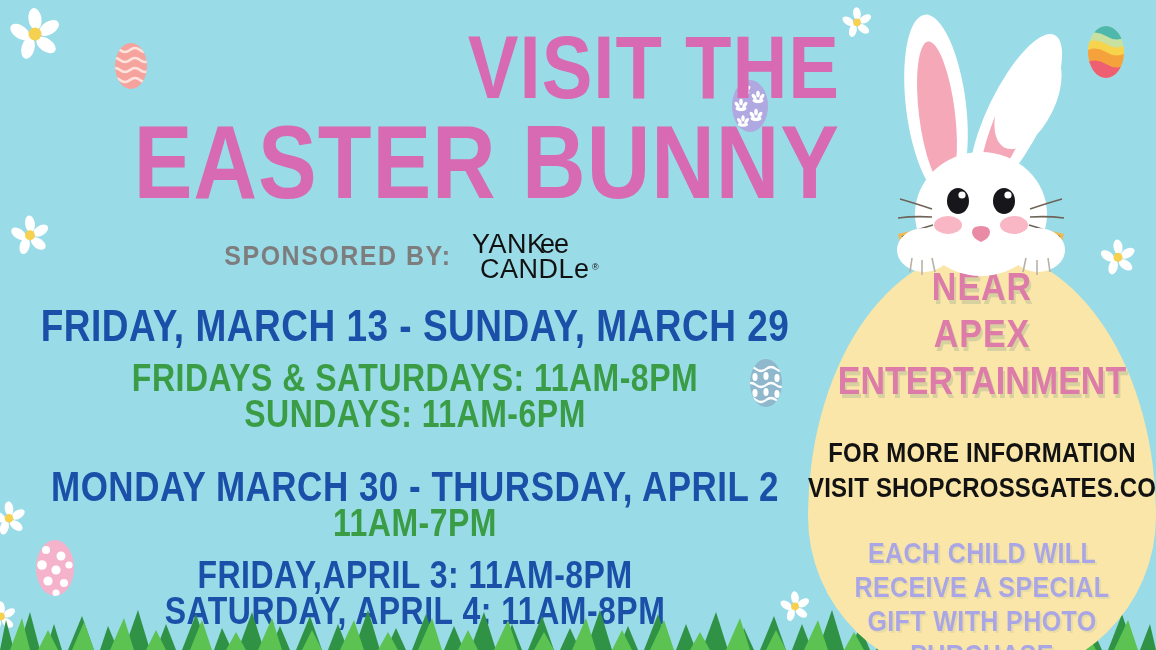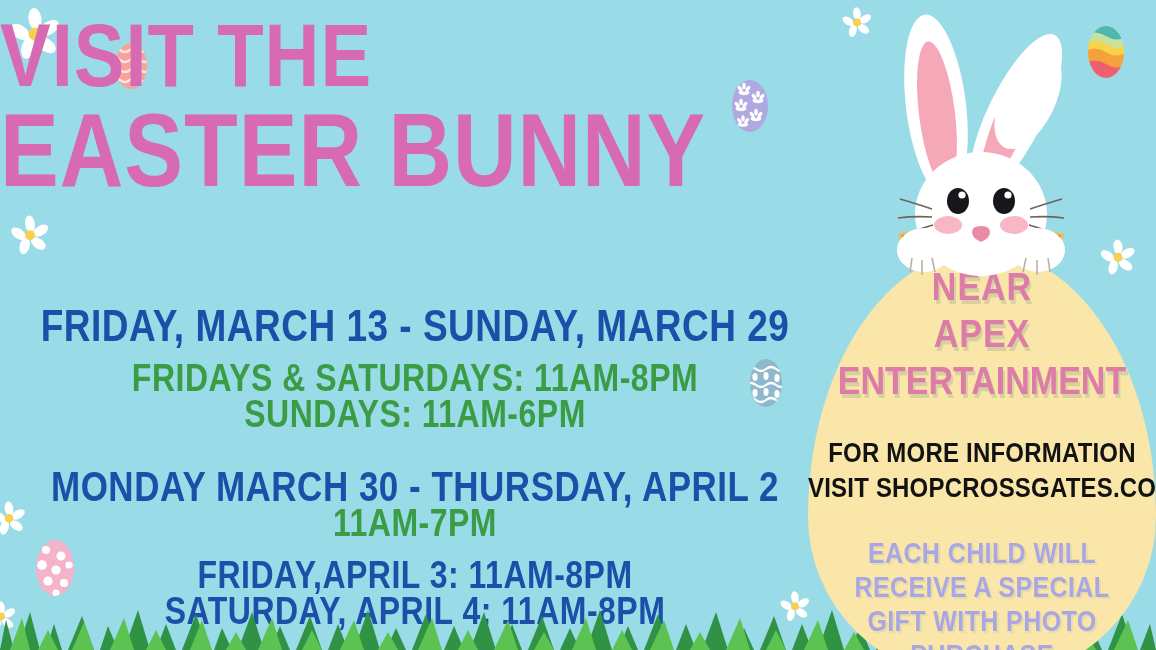--- a/index.html
+++ b/index.html
@@ -30,23 +30,23 @@
     position: absolute;
     left: 0; bottom: 0;
     width: 1156px; height: 46px;
     overflow: hidden;
   }
   #grass-band svg { display: block; }
 
   
   #headline-block {
     position: absolute;
-    left: 0; top: 12px;
+    left: 0; top: 24px;
     width: 840px;
-    text-align: left;
+    text-align: right;
   }
   .headline {
     font-family: "Liberation Sans", sans-serif;
     font-weight: bold;
     color: #d76ab2;
     letter-spacing: 1px;
     line-height: 0.98;
     margin: 0;
     transform: scaleY(1.18);
     transform-origin: top center;
@@ -378,20 +378,32 @@
           <circle cx="24" cy="57" r="3.6"></circle>
       </g>
     </svg>
   </div>
 
   <div id="headline-block">
     <div class="headline" id="headline-1">VISIT THE</div>
     <div class="headline" id="headline-2">EASTER BUNNY</div>
   </div>
 
+  <div id="sponsor-row">
+    <div id="sponsored-by-label">SPONSORED BY:</div>
+    <div>
+      <svg id="yankee-logo" width="146" height="54" viewBox="0 0 146 54">
+        <text x="2" y="25" font-family="Liberation Sans, sans-serif" font-size="27" fill="#111111" letter-spacing="0.5">YANK</text>
+        <text x="70" y="25" font-family="Liberation Sans, sans-serif" font-size="27" fill="#111111" letter-spacing="-1">ee</text>
+        <text x="10" y="50" font-family="Liberation Sans, sans-serif" font-size="27" fill="#111111" letter-spacing="0.5">CANDL</text>
+        <text x="104" y="50" font-family="Liberation Sans, sans-serif" font-size="27" fill="#111111">e</text>
+        <text x="122" y="42" font-family="Liberation Sans, sans-serif" font-size="9" fill="#111111">®</text>
+      </svg>
+    </div>
+  </div>
 
   <div class="date-line blue" id="date-line-1">FRIDAY, MARCH 13 - SUNDAY, MARCH 29</div>
   <div class="date-line green" id="date-line-2">FRIDAYS &amp; SATURDAYS: 11AM-8PM</div>
   <div class="date-line green" id="date-line-3">SUNDAYS: 11AM-6PM</div>
   <div class="date-line blue" id="date-line-4">MONDAY MARCH 30 - THURSDAY, APRIL 2</div>
   <div class="date-line green" id="date-line-5">11AM-7PM</div>
   <div class="date-line blue" id="date-line-6">FRIDAY,APRIL 3: 11AM-8PM</div>
   <div class="date-line blue" id="date-line-7">SATURDAY, APRIL 4: 11AM-8PM</div>
 
   <div id="big-egg">

